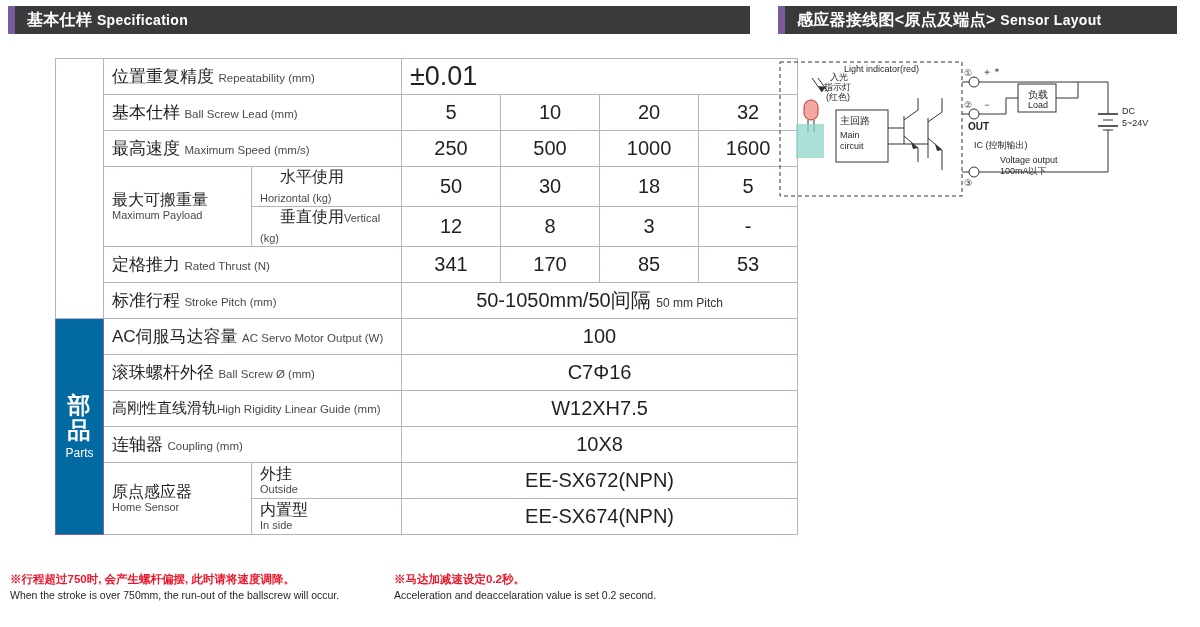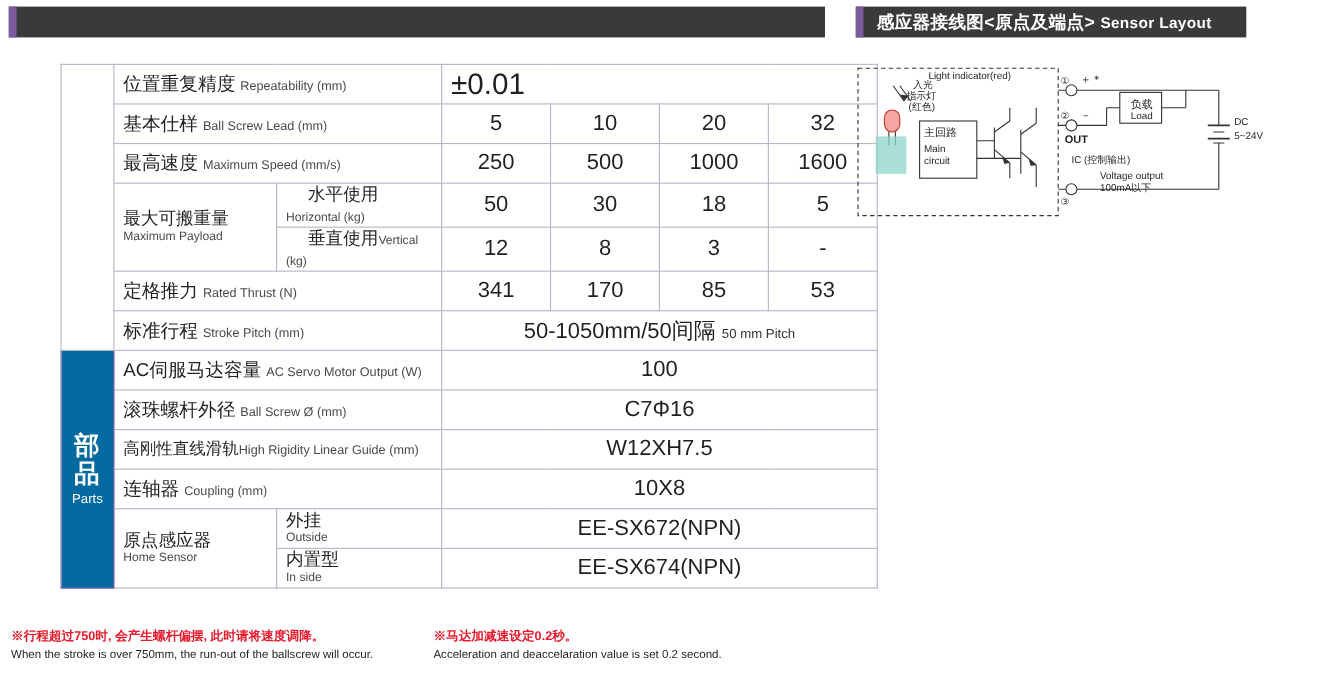--- a/index.html
+++ b/index.html
@@ -27,21 +27,21 @@
   }
   .hdr .htxt {
     padding-left: 12px;
     font-size: 16px;
     font-weight: bold;
     letter-spacing: .3px;
     white-space: nowrap;
   }
   .hdr .htxt .en { font-size: 14px; font-weight: bold; }
   #hdr-spec { left: 8px; top: 6px; width: 742px; }
-  #hdr-sensor { left: 778px; top: 6px; width: 355px; }
+  #hdr-sensor { left: 778px; top: 6px; width: 399px; }
 
   
   .spec-wrap { position: absolute; left: 8px; top: 58px; width: 742px; padding-left: 47px; }
   table.spec { border-collapse: collapse; width: 742px; table-layout: fixed; }
   table.spec td {
     border: 1px solid #b9b2c6;
     padding: 0 8px;
     height: 36px;
     vertical-align: middle;
     background: #ffffff;
@@ -80,20 +80,24 @@
   .sensor { position: absolute; left: 778px; top: 58px; width: 414px; height: 148px; }
   .sensor svg { display: block; }
 </style>
 </head>
 <body>
 
 <div class="page">
 
   <div class="hdr" id="hdr-spec">
     <span class="accent"></span>
+    <span class="htxt">
+      <span>基本仕样</span>
+      <span class="en">Specification</span>
+    </span>
   </div>
 
   <div class="hdr" id="hdr-sensor">
     <span class="accent"></span>
     <span class="htxt">
       <span>感应器接线图&lt;原点及端点&gt;</span>
       <span class="en">Sensor Layout</span>
     </span>
   </div>
 

